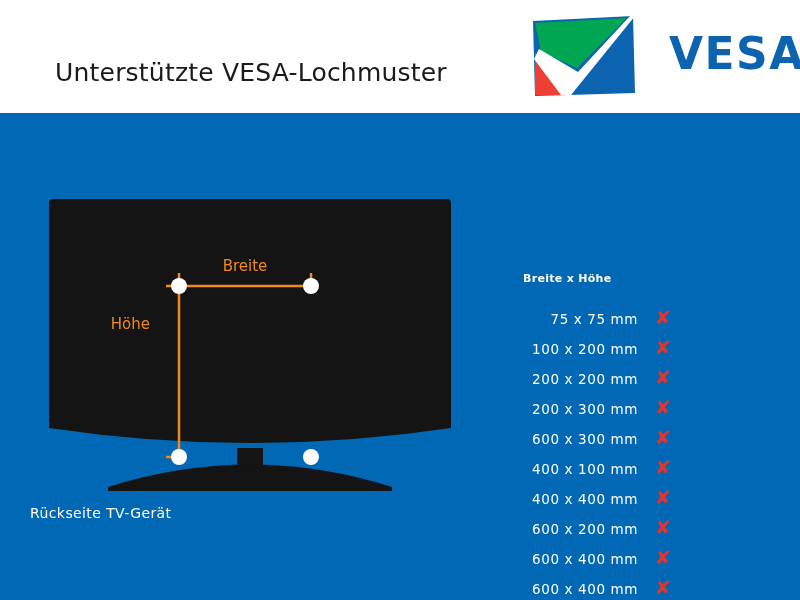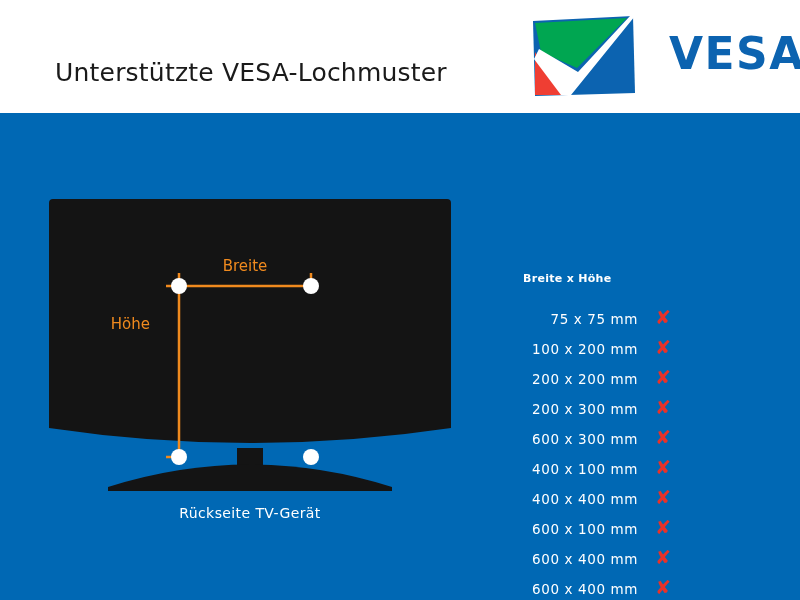--- a/index.html
+++ b/index.html
@@ -40,21 +40,20 @@
     position:absolute; left:0; top:113px; width:800px; height:487px;
     background:#0068b4;
   }
 
   
   #tv-figure {
     position:absolute; left:30px; top:77px; width:440px; height:340px;
   }
   #tv-caption {
     position:absolute; left:30px; top:392px; width:440px;
-    text-align:center;
     font-family:"DejaVu Sans", sans-serif;
     font-size:14px; color:#ffffff; letter-spacing:0.4px;
   }
 
   
   #list-head {
     position:absolute; left:523px; top:159px;
     font-family:"DejaVu Sans", sans-serif;
     font-size:11px; font-weight:bold; color:#ffffff; letter-spacing:0.3px;
   }
@@ -159,21 +158,21 @@
         </div>
         <div class="size-row">
           <span class="size-label">400 x 100 mm</span>
           <span class="size-mark mark-no">✘</span>
         </div>
         <div class="size-row">
           <span class="size-label">400 x 400 mm</span>
           <span class="size-mark mark-no">✘</span>
         </div>
         <div class="size-row">
-          <span class="size-label">600 x 100 mm</span>
+          <span class="size-label">600 x 200 mm</span>
           <span class="size-mark mark-no">✘</span>
         </div>
         <div class="size-row">
           <span class="size-label">600 x 400 mm</span>
           <span class="size-mark mark-no">✘</span>
         </div>
         <div class="size-row">
           <span class="size-label">600 x 400 mm</span>
           <span class="size-mark mark-no">✘</span>
         </div>

